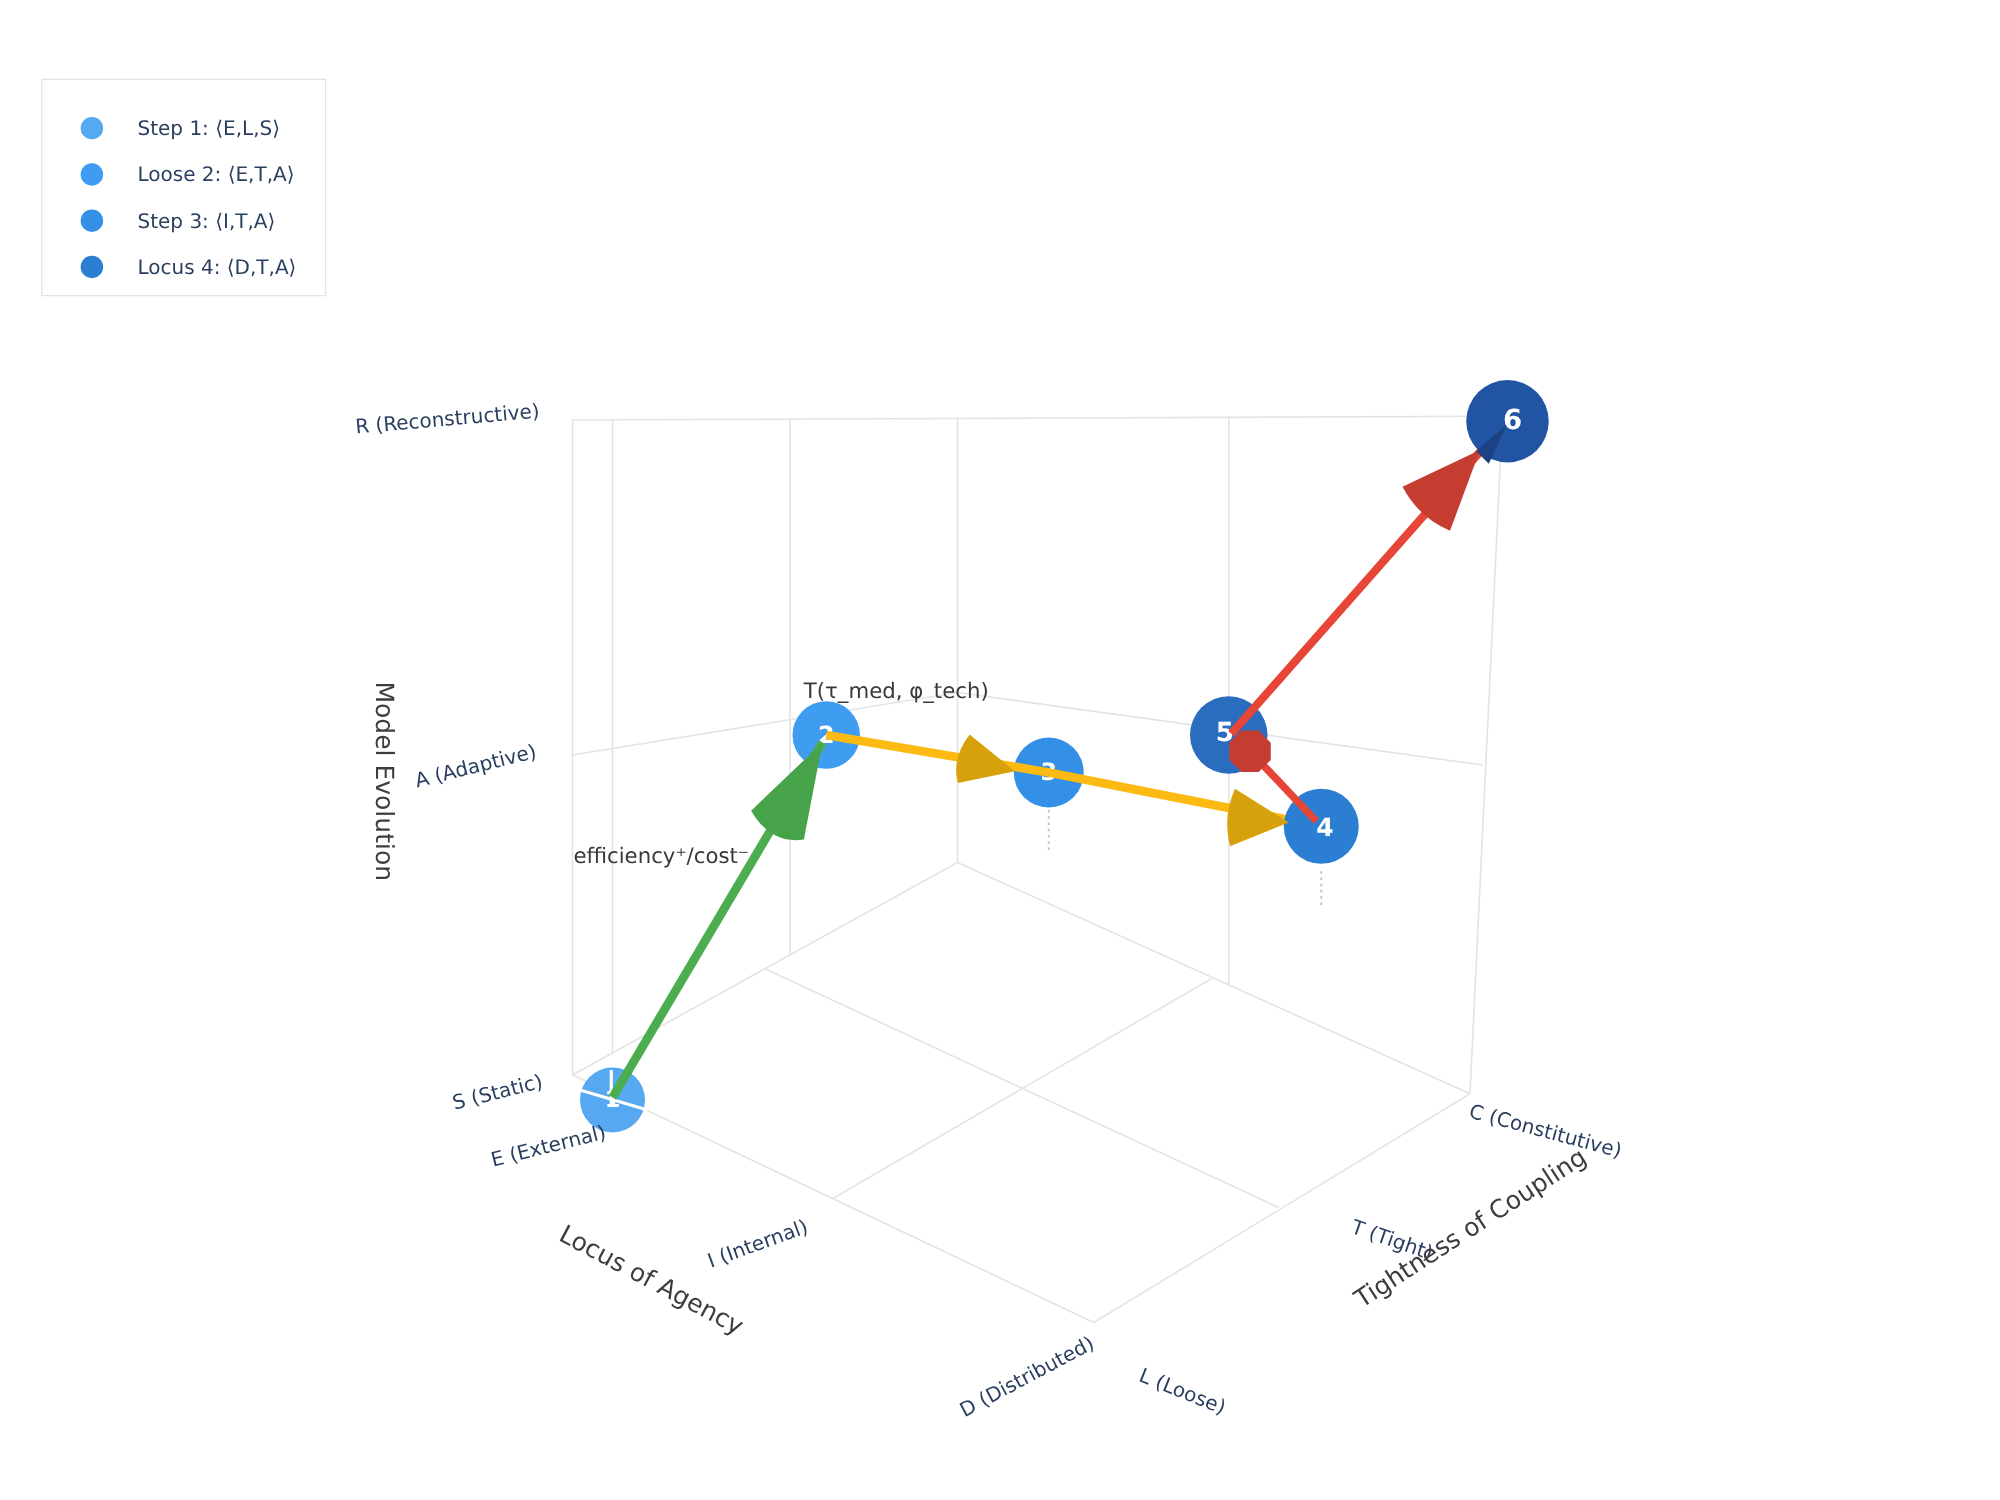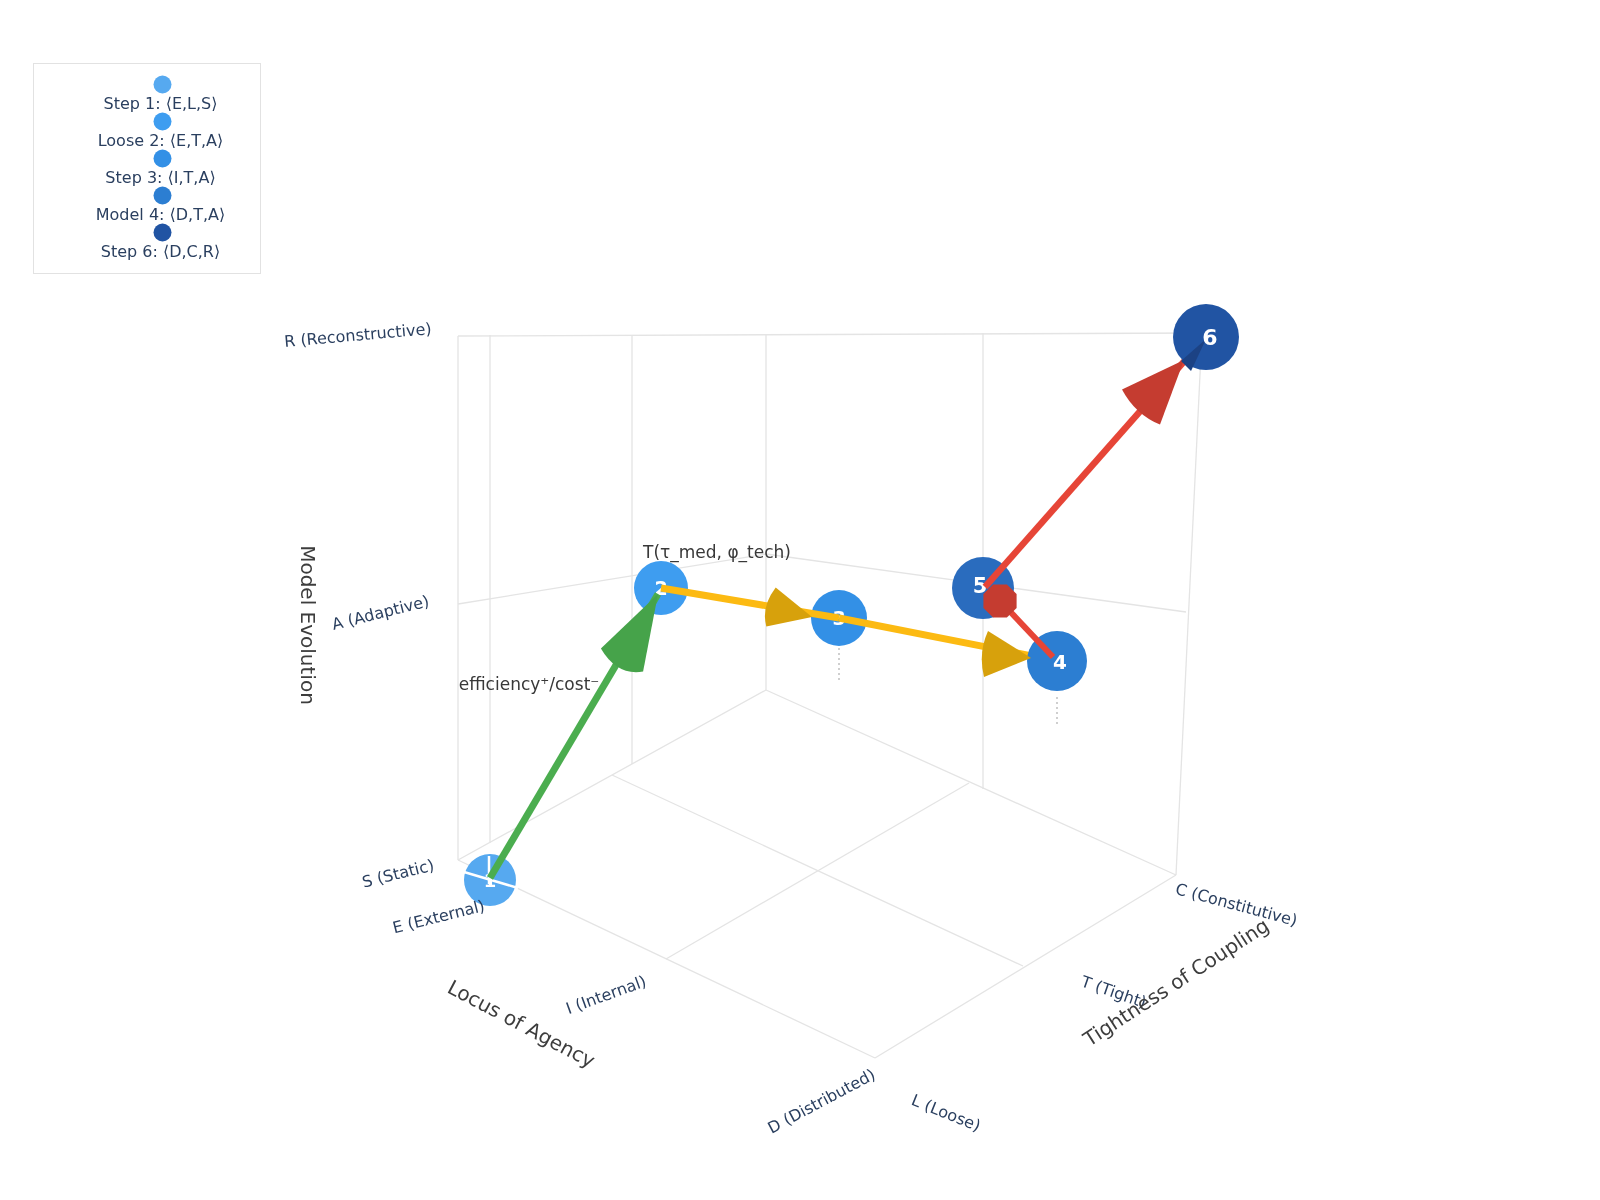--- a/index.html
+++ b/index.html
@@ -8,21 +8,21 @@
   #scene-svg{position:absolute;left:0;top:0;}
   svg text{font-family:"DejaVu Sans", sans-serif;}
   .tick{fill:#2a3f5f;font-size:16px;}
   .axis-title{fill:#3d3d3d;font-size:20px;}
   .anno{fill:#383838;font-size:17px;}
   .marker-num{fill:#ffffff;font-weight:bold;}
   .grid{stroke:#e4e4e4;stroke-width:1.3;fill:none;}
   .grid-dotted{stroke:#c0c0c0;stroke-width:1.5;stroke-dasharray:2,3;fill:none;}
   #legend{position:absolute;left:33px;top:63px;width:228px;
           background:#ffffff;border:1px solid #e2e2e2;padding:11px 0 13px 0;box-sizing:border-box;}
-  .legend-row{display:flex;align-items:center;height:37px;cursor:pointer;flex-direction:column;}
+  .legend-row{display:flex;align-items:flex-end;height:37px;cursor:pointer;}
   .legend-dot-wrap{width:19px;height:19px;margin-left:30px;flex:0 0 auto;}
   .legend-label{margin-left:27px;font-size:16px;color:#2a3f5f;white-space:nowrap;}
 </style>
 </head>
 <body>
 
 <div id="stage">
 
   <svg id="scene-svg" width="1600" height="1200" viewBox="0 0 1600 1200">
 
@@ -112,22 +112,16 @@
     <div class="legend-row">
       <svg class="legend-dot-wrap" viewBox="0 0 19 19">
           <circle cx="9.5" cy="9.5" r="9" fill="#3390E6"></circle>
         </svg>
       <span class="legend-label">Step 3: ⟨I,T,A⟩</span>
     </div>
     <div class="legend-row">
       <svg class="legend-dot-wrap" viewBox="0 0 19 19">
           <circle cx="9.5" cy="9.5" r="9" fill="#2C7ED2"></circle>
         </svg>
-      <span class="legend-label">Model 4: ⟨D,T,A⟩</span>
-    </div>
-    <div class="legend-row">
-      <svg class="legend-dot-wrap" viewBox="0 0 19 19">
-          <circle cx="9.5" cy="9.5" r="9" fill="#2154A3"></circle>
-        </svg>
-      <span class="legend-label">Step 6: ⟨D,C,R⟩</span>
+      <span class="legend-label">Locus 4: ⟨D,T,A⟩</span>
     </div>
   </div>
 </div>
 
 </body></html>

